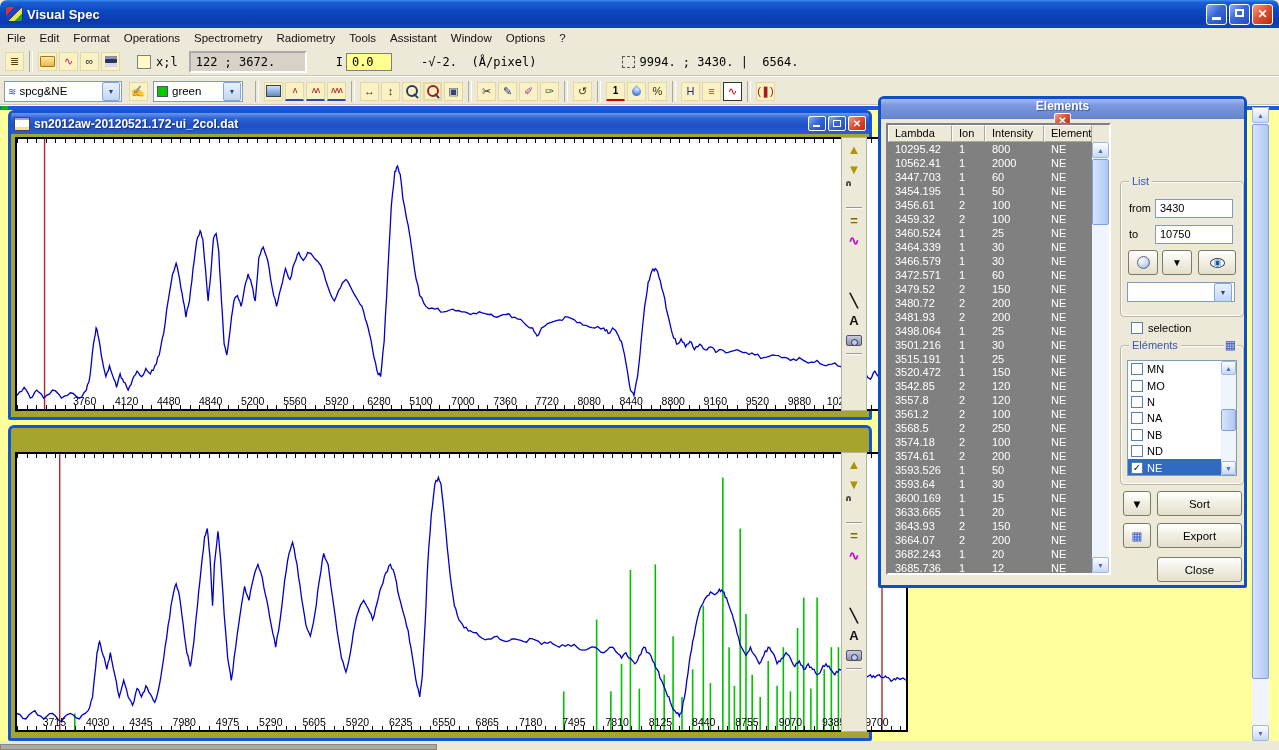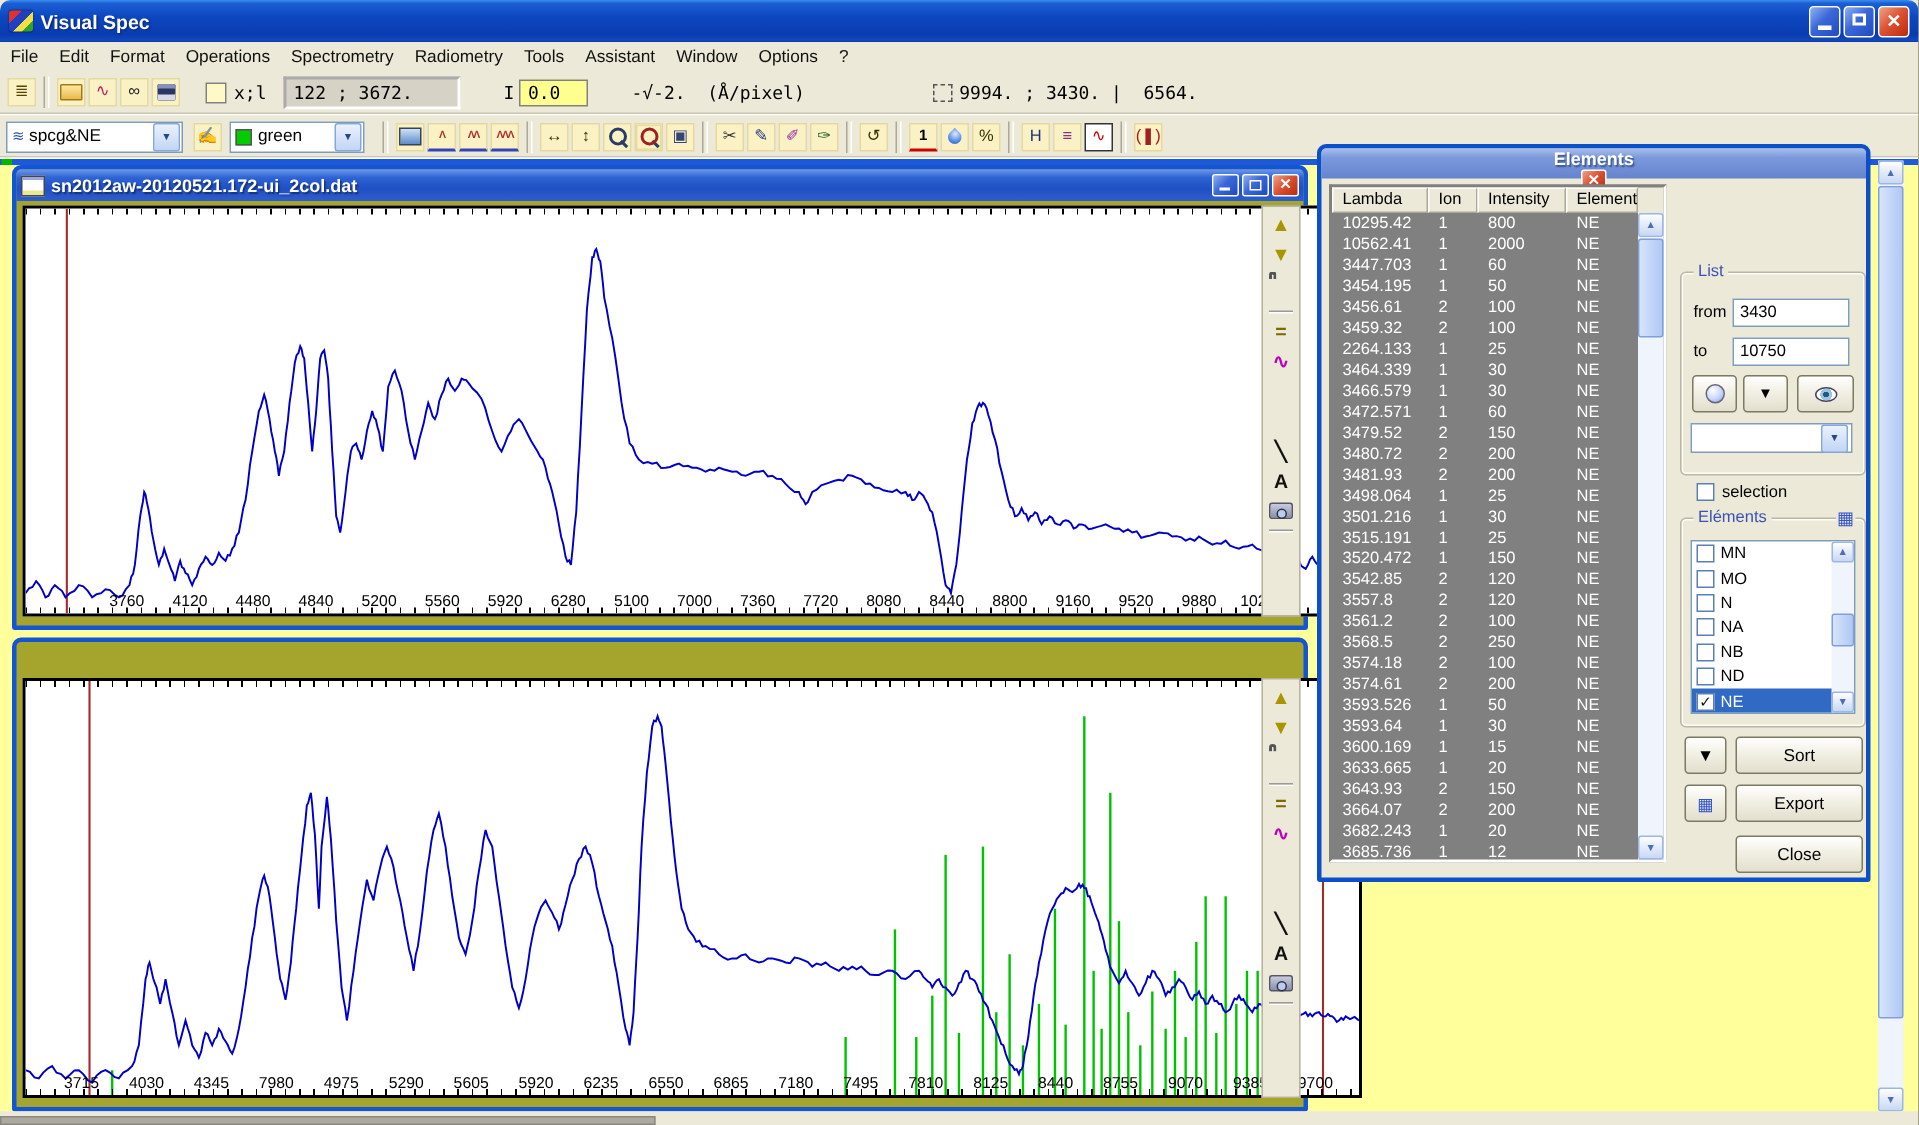--- a/index.html
+++ b/index.html
@@ -450,21 +450,21 @@
               <span class="etc c2">100</span>
               <span class="etc c3">NE</span>
             </div>
             <div class="etr">
               <span class="etc c0">3459.32</span>
               <span class="etc c1">2</span>
               <span class="etc c2">100</span>
               <span class="etc c3">NE</span>
             </div>
             <div class="etr">
-              <span class="etc c0">2264.133</span>
+              <span class="etc c0">3460.524</span>
               <span class="etc c1">1</span>
               <span class="etc c2">25</span>
               <span class="etc c3">NE</span>
             </div>
             <div class="etr">
               <span class="etc c0">3464.339</span>
               <span class="etc c1">1</span>
               <span class="etc c2">30</span>
               <span class="etc c3">NE</span>
             </div>

